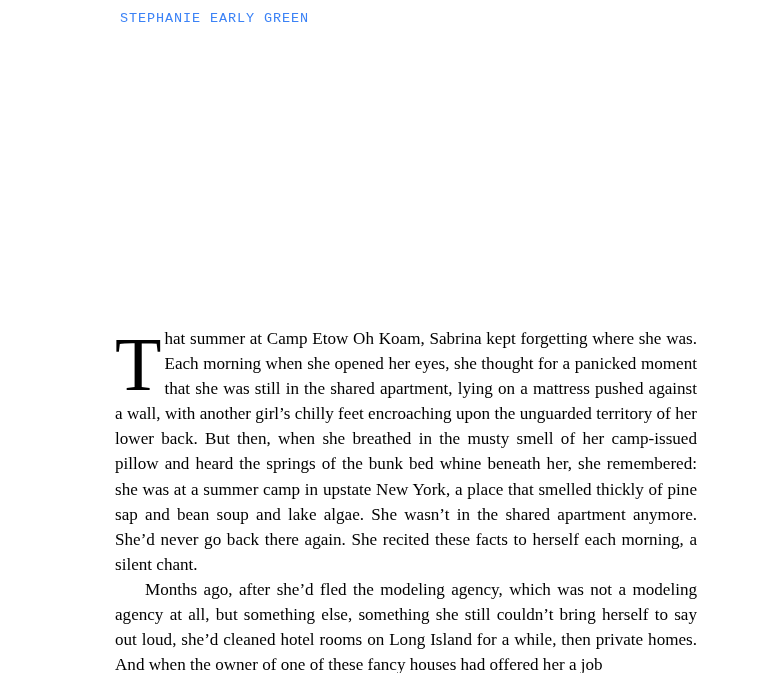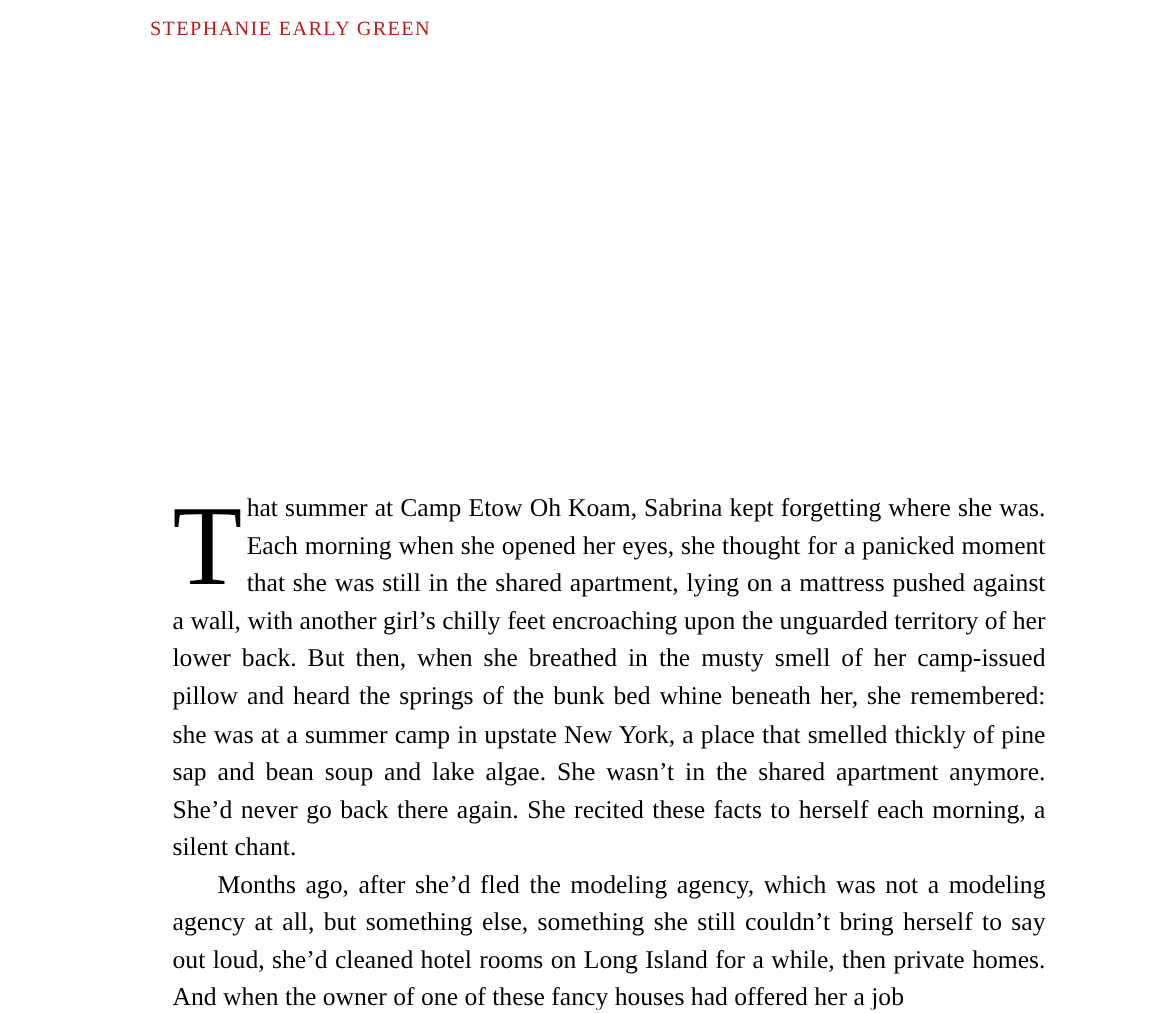--- a/index.html
+++ b/index.html
@@ -15,26 +15,26 @@
     color: #111111;
   }
   .page {
     position: relative;
     width: 768px;
     height: 675px;
     background: #ffffff;
   }
   .running-head {
     position: absolute;
-    left: 100px;
+    left: 120px;
     top: 11px;
-    font-family: Liberation Serif, serif;
+    font-family: Liberation Mono, monospace;
     font-size: 13.5px;
     letter-spacing: 0.9px;
-    color: #b91c1c;
+    color: #3b82f6;
     white-space: nowrap;
   }
   .body-block {
     position: absolute;
     left: 115px;
     top: 326px;
     width: 582px;
   }
   .para {
     margin: 0;

